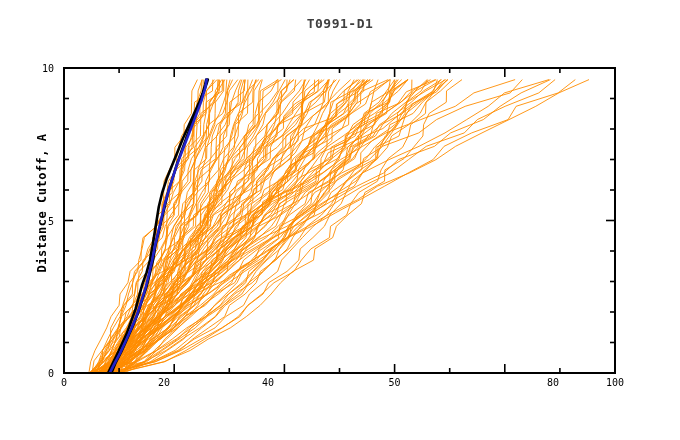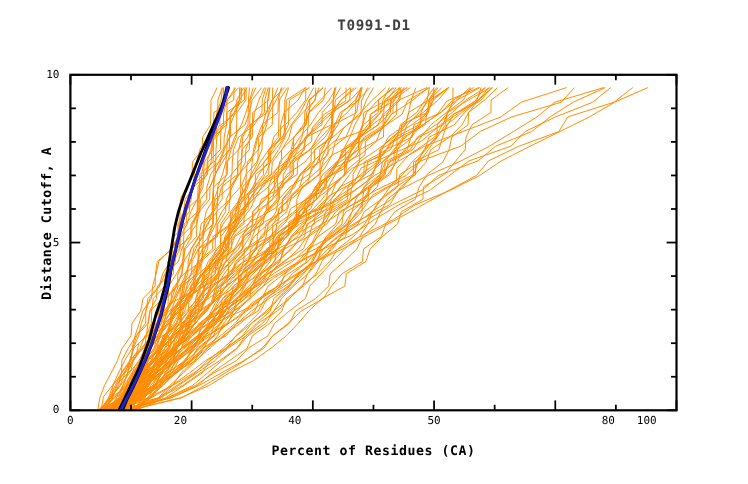--- a/index.html
+++ b/index.html
@@ -212,26 +212,25 @@
           <line x1="615" y1="159.5" x2="610" y2="159.5" stroke="#000000" stroke-width="1.6"></line>
           <line x1="64" y1="129" x2="69" y2="129" stroke="#000000" stroke-width="1.6"></line>
           <line x1="615" y1="129" x2="610" y2="129" stroke="#000000" stroke-width="1.6"></line>
           <line x1="64" y1="98.5" x2="69" y2="98.5" stroke="#000000" stroke-width="1.6"></line>
           <line x1="615" y1="98.5" x2="610" y2="98.5" stroke="#000000" stroke-width="1.6"></line>
         </g>
       </svg>
   </div>
 
   <div id="ylabel">Distance Cutoff, A</div>
-  <div id="xlabel">Percent of Residues (CA)</div>
 
   <div id="ticklabels">
       <div class="tick-label xtl" style="left: 64px;">0</div>
       <div class="tick-label xtl" style="left: 164px;">20</div>
       <div class="tick-label xtl" style="left: 268px;">40</div>
       <div class="tick-label xtl" style="left: 394.6px;">50</div>
       <div class="tick-label xtl" style="left: 505px; margin-left: 48px;">80</div>
-      <div class="tick-label xtl" style="left: 588px;">100</div>
+      <div class="tick-label xtl" style="left: 615px;">100</div>
       <div class="tick-label ytl" style="top: 373px; left: 28px; width: 26px;">0</div>
       <div class="tick-label ytl" style="top: 220.5px; left: 28px; width: 26px;">5</div>
       <div class="tick-label ytl" style="top: 68px; left: 28px; width: 26px;">10</div>
     </div>
 </div>
 
 </body></html>

